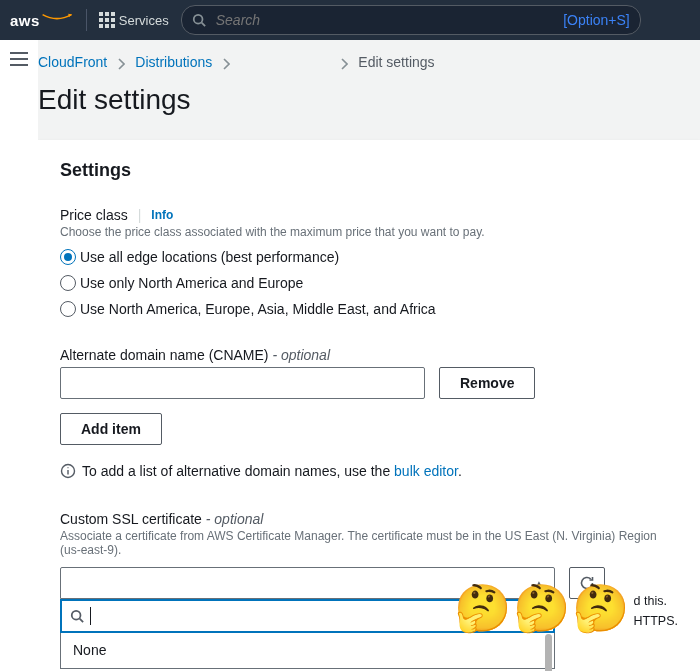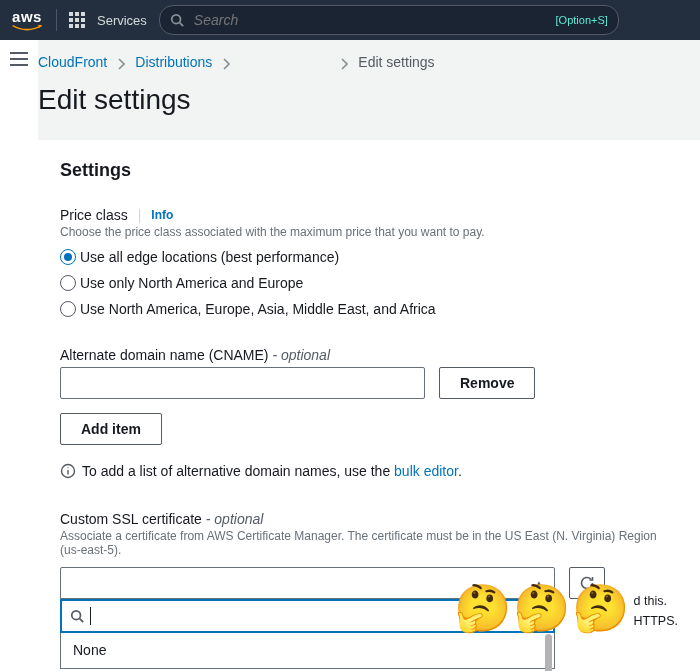--- a/index.html
+++ b/index.html
@@ -16,25 +16,25 @@
   }
   
   .topnav {
     background: #232f3e;
     height: 40px;
     display: flex;
     align-items: center;
     padding: 0 10px;
     gap: 12px;
   }
-  .aws-logo { display:flex; flex-direction:column; align-items:center; line-height:1; }
+  .aws-logo { display:flex; flex-direction:row; align-items:flex-start; line-height:1; }
   .aws-logo .txt { color:#fff; font-weight:700; font-size:15px; letter-spacing:0.5px; }
   .aws-logo .swoosh { width:34px; height:8px; }
   .nav-divider { width:1px; height:22px; background:#4a5568; }
-  .services-btn { display:flex; align-items:center; gap:12px; color:#d5dbdb; font-size:13px; cursor:pointer; }
+  .services-btn { display:flex; align-items:center; gap:4px; color:#d5dbdb; font-size:13px; cursor:pointer; }
   .grid-icon { width:16px; height:16px; display:grid; grid-template-columns:repeat(3,4px); grid-template-rows:repeat(3,4px); gap:2px; }
   .grid-icon span { background:#d5dbdb; width:4px; height:4px; }
   .search-wrap {
     flex: 0 0 460px;
     background:#1a2433;
     border:1px solid #545b64;
     border-radius:14px;
     height:30px;
     display:flex;
     align-items:center;
@@ -45,21 +45,21 @@
   .search-wrap svg { width:14px; height:14px; }
   .search-input {
     flex:1;
     background:transparent;
     border:none;
     outline:none;
     color:#d5dbdb;
     font-style:italic;
     font-size:14px;
   }
-  .search-hint { color:#5eead4; font-size:11px;margin-left:16px; }
+  .search-hint { color:#3b82f6; font-size:14px;margin-left:16px; }
   
   .shell { display:flex; height:calc(100% - 40px); }
   .hamburger-col { width:38px; display:flex; justify-content:center; padding-top:12px; }
   .hamburger { width:18px; height:14px; display:flex; flex-direction:column; justify-content:space-between; cursor:pointer; }
   .hamburger span { height:2px; background:#545b64; width:100%; }
   .main {
     flex:1;
     background:#f2f3f3;
     padding: 14px 0 0 0;
     overflow:hidden;
@@ -302,21 +302,21 @@
           <span>To add a list of alternative domain names, use the </span><a>bulk editor</a><span>.</span>
         </span>
       </div>
 
       
       <div class="ssl-section">
         <div class="optional-line">
           <span>Custom SSL certificate</span>
           <span class="opt">- optional</span>
         </div>
-        <div class="field-desc">Associate a certificate from AWS Certificate Manager. The certificate must be in the US East (N. Virginia) Region (us-east-5).</div>
+        <div class="field-desc">Associate a certificate from AWS Certificate Manager. The certificate must be in the US East (N. Virginia) Region (us-east-9).</div>
         <div class="ssl-row">
           <div class="ssl-select">
             <div class="select-display">
               <span class="tri-up">▲</span>
             </div>
 
             <div class="dropdown">
               <div class="dd-search">
                 <svg viewBox="0 0 16 16" fill="none" stroke="#545b64" stroke-width="2">
                     <circle cx="7" cy="7" r="5"></circle>

